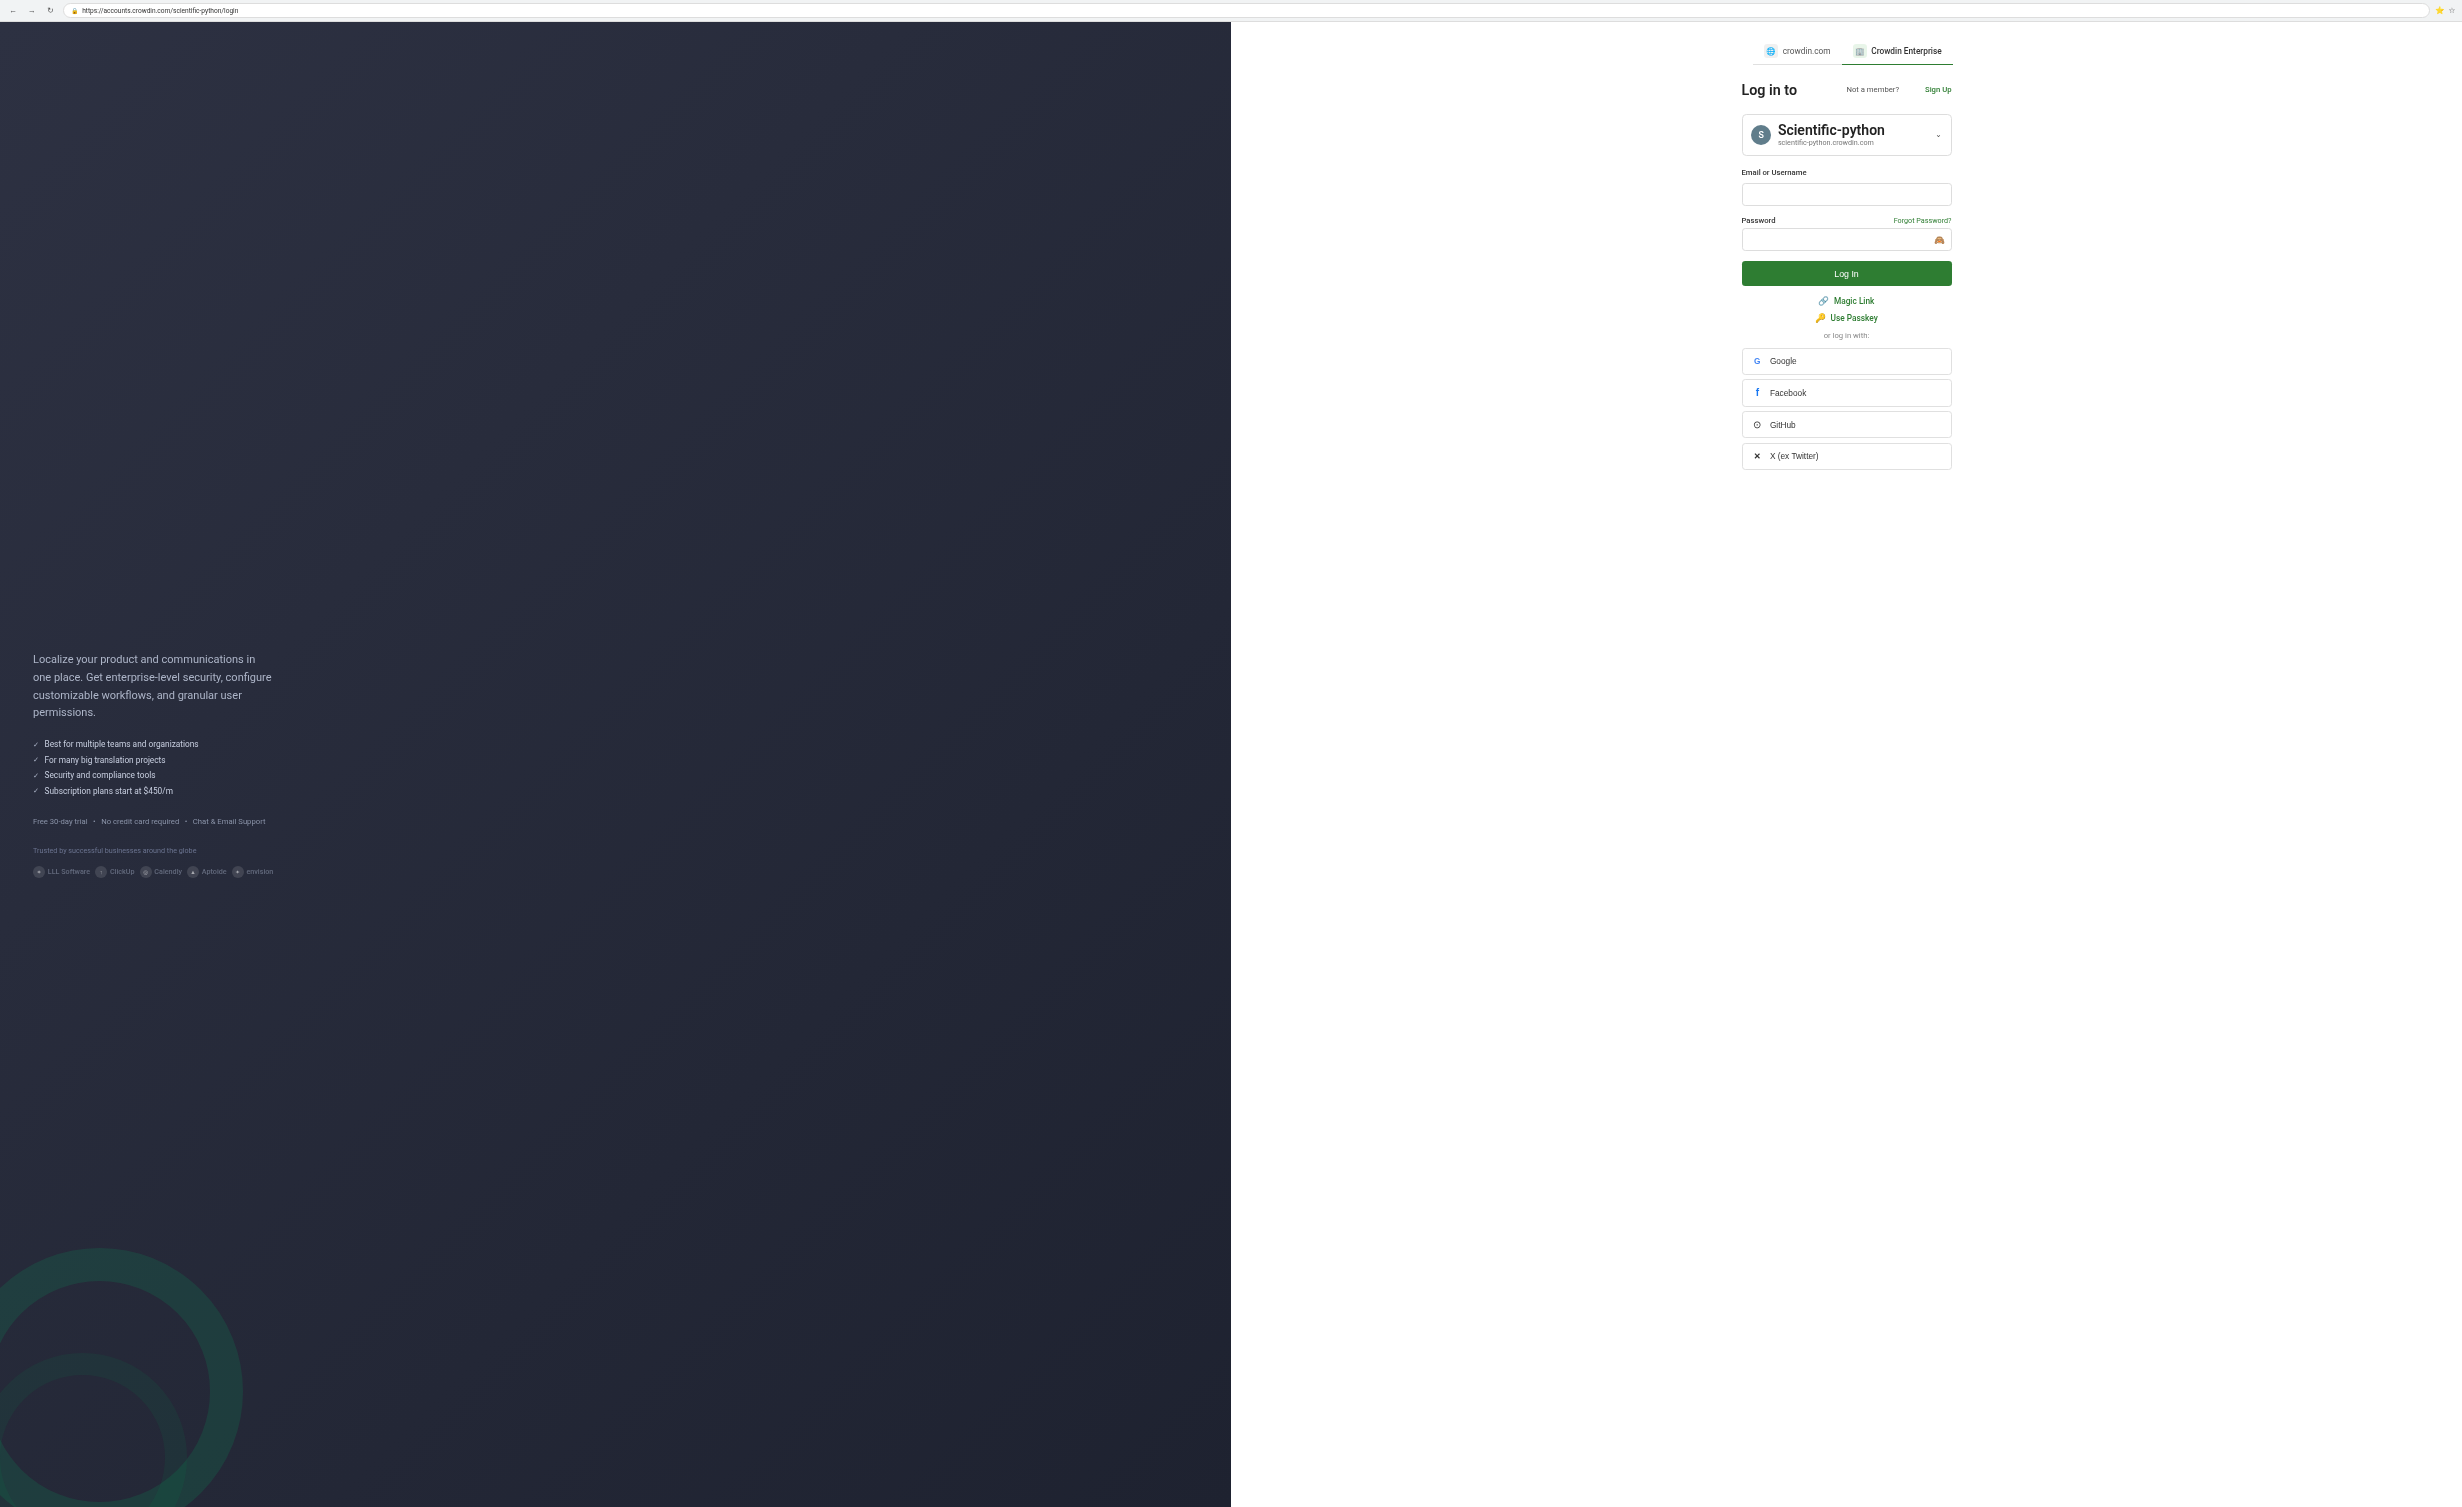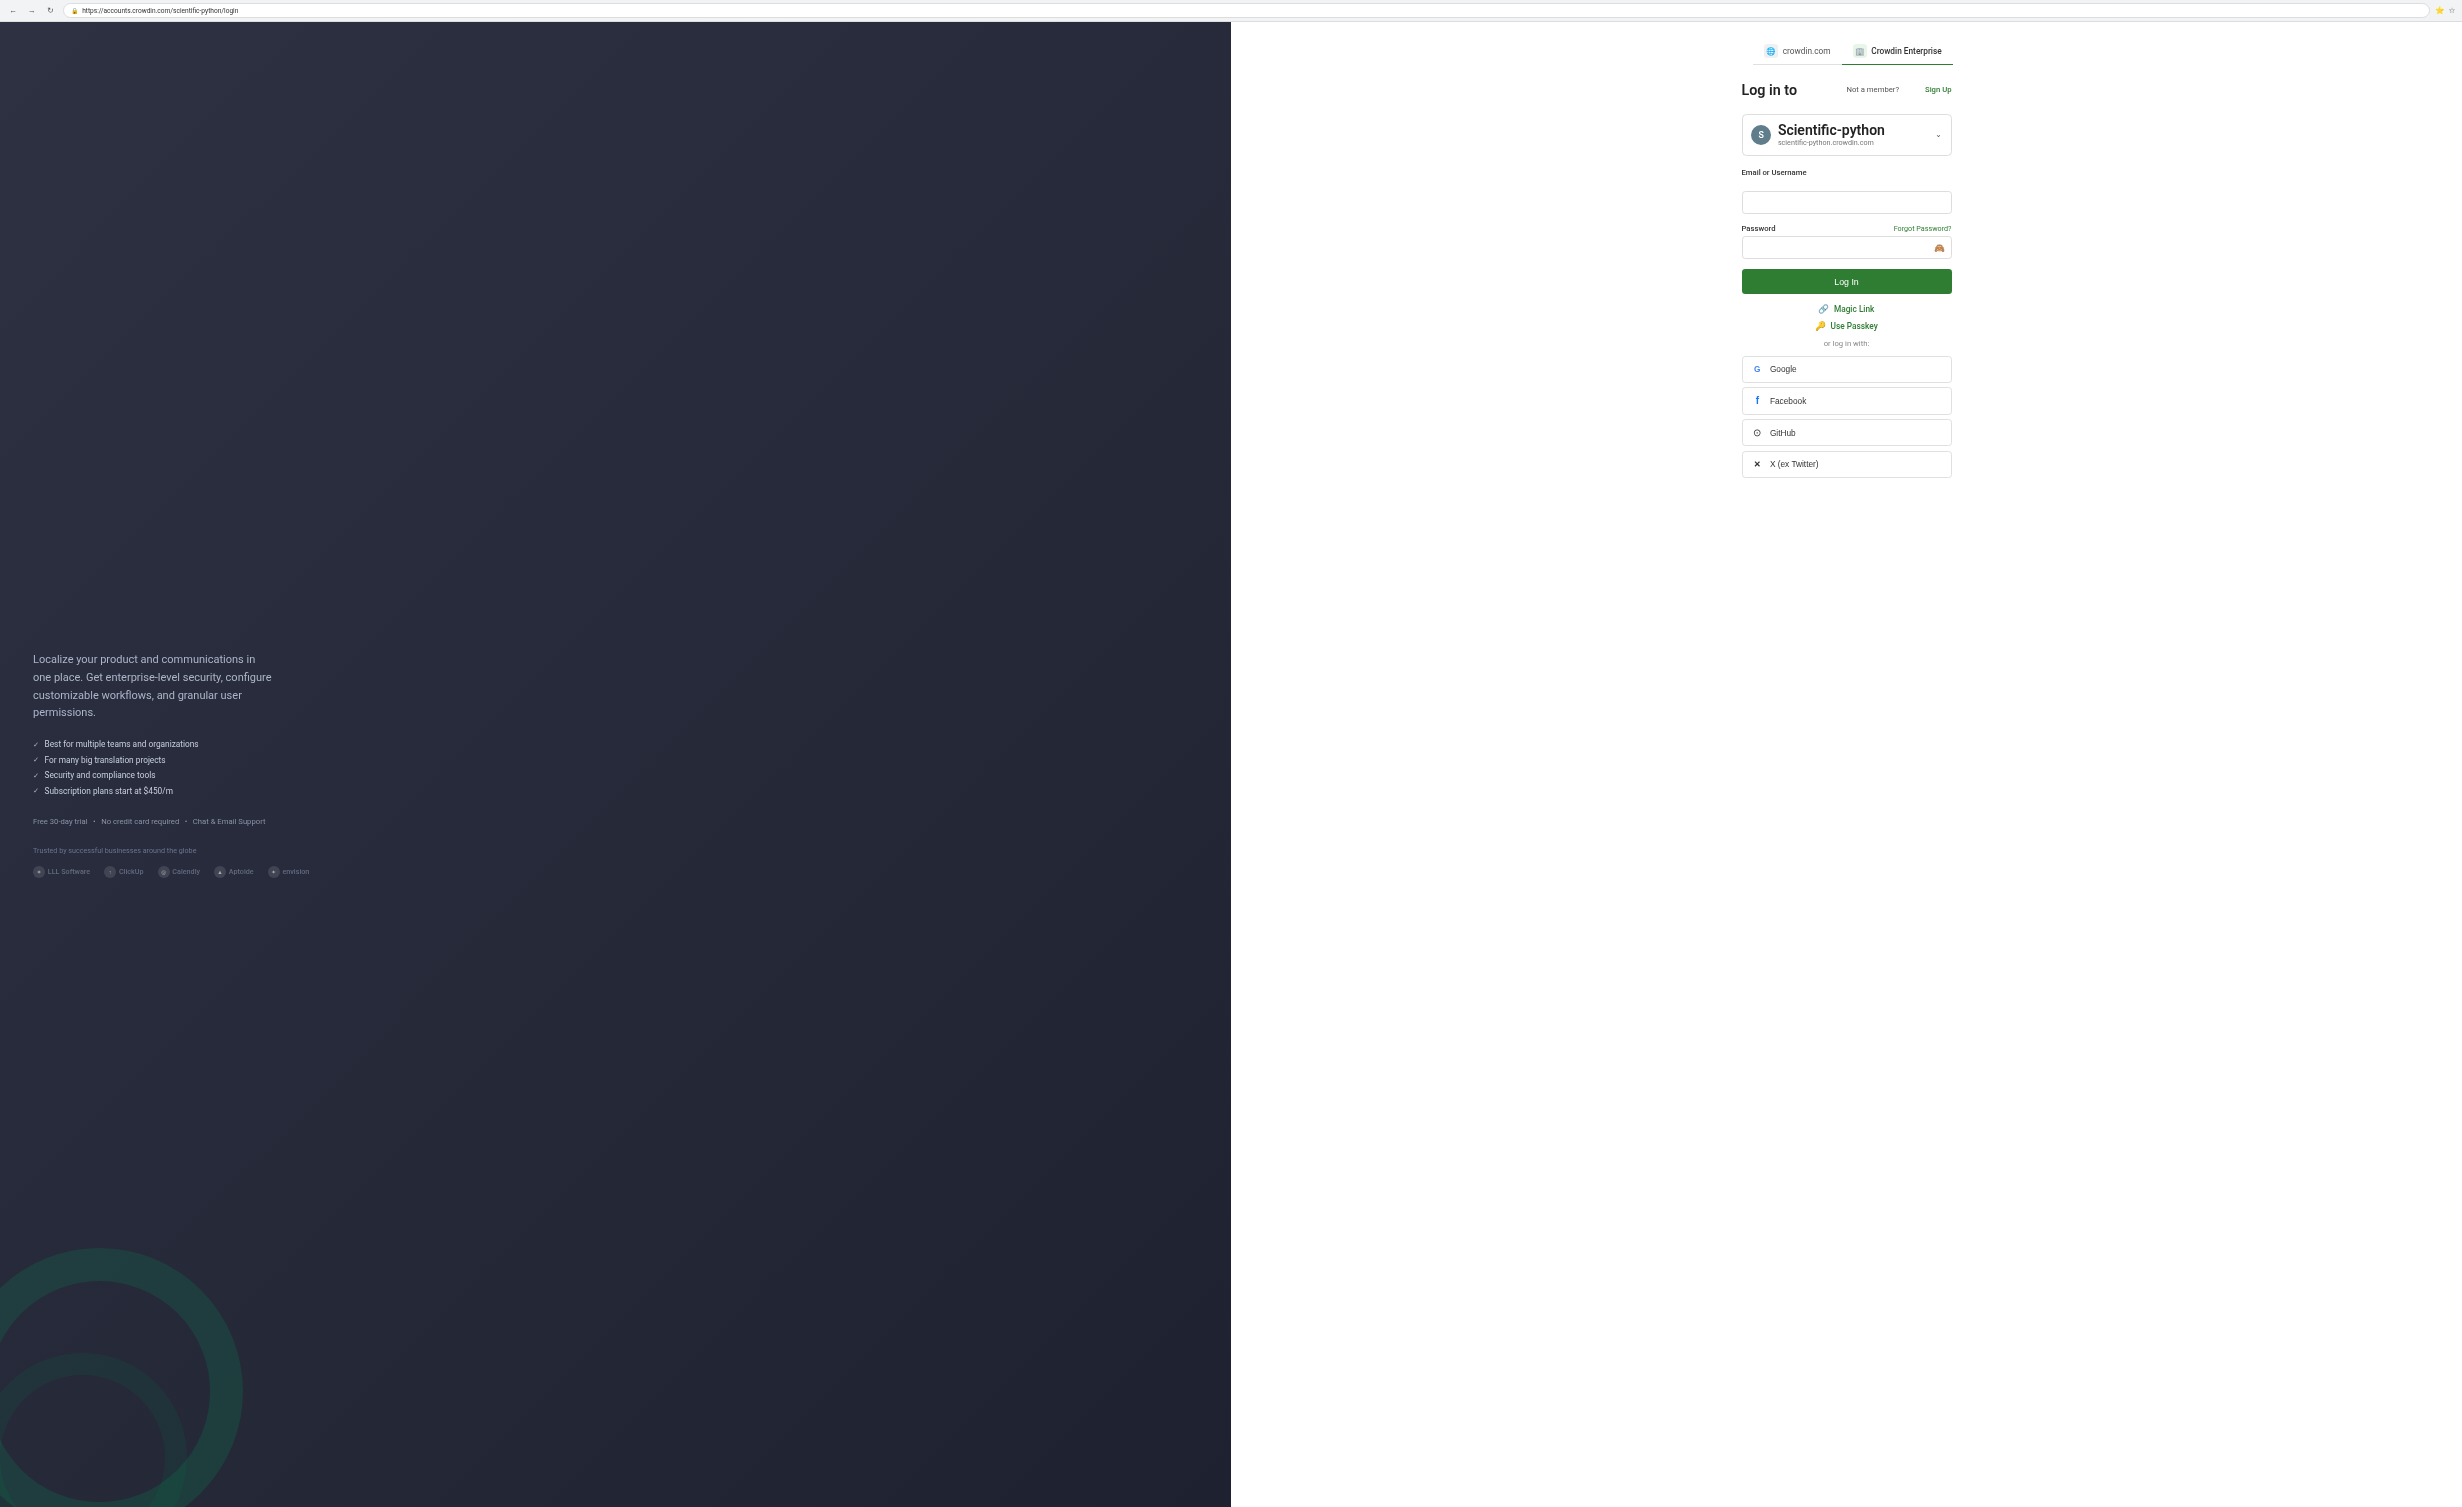--- a/index.html
+++ b/index.html
@@ -124,21 +124,21 @@
       color: #8a93a8;
     }
     .trusted-text {
       font-size: 7.2px;
       color: #6b7490;
       margin-bottom: 11px;
     }
     .logo-row {
       display: flex;
       align-items: flex-end;
-      gap: 14px;
+      gap: 5px;
       opacity: 0.6;
     }
     .logo-item {
       color: #8a93a8;
       font-size: 7.2px;
       font-weight: 500;
       display: flex;
       align-items: center;
       gap: 2.8px;
     }
@@ -247,21 +247,21 @@
     .org-info { flex: 1; }
     .org-name { font-size: 14px; font-weight: 600; color: #222; }
     .org-url { font-size: 7.2px; color: #777; }
     .org-chevron { color: #555; font-size: 7.7px; }
 
     .form-group { margin-bottom: 10px; }
     .form-label {
       display: block;
       font-size: 7.7px;
       color: #333;
-      margin-bottom: 14px;
+      margin-bottom: 6px;
       font-weight: 500;
     }
     .form-label-row {
       display: flex;
       justify-content: space-between;
       align-items: center;
       margin-bottom: 3.3px;
     }
     .forgot-link {
       font-size: 7.2px;

